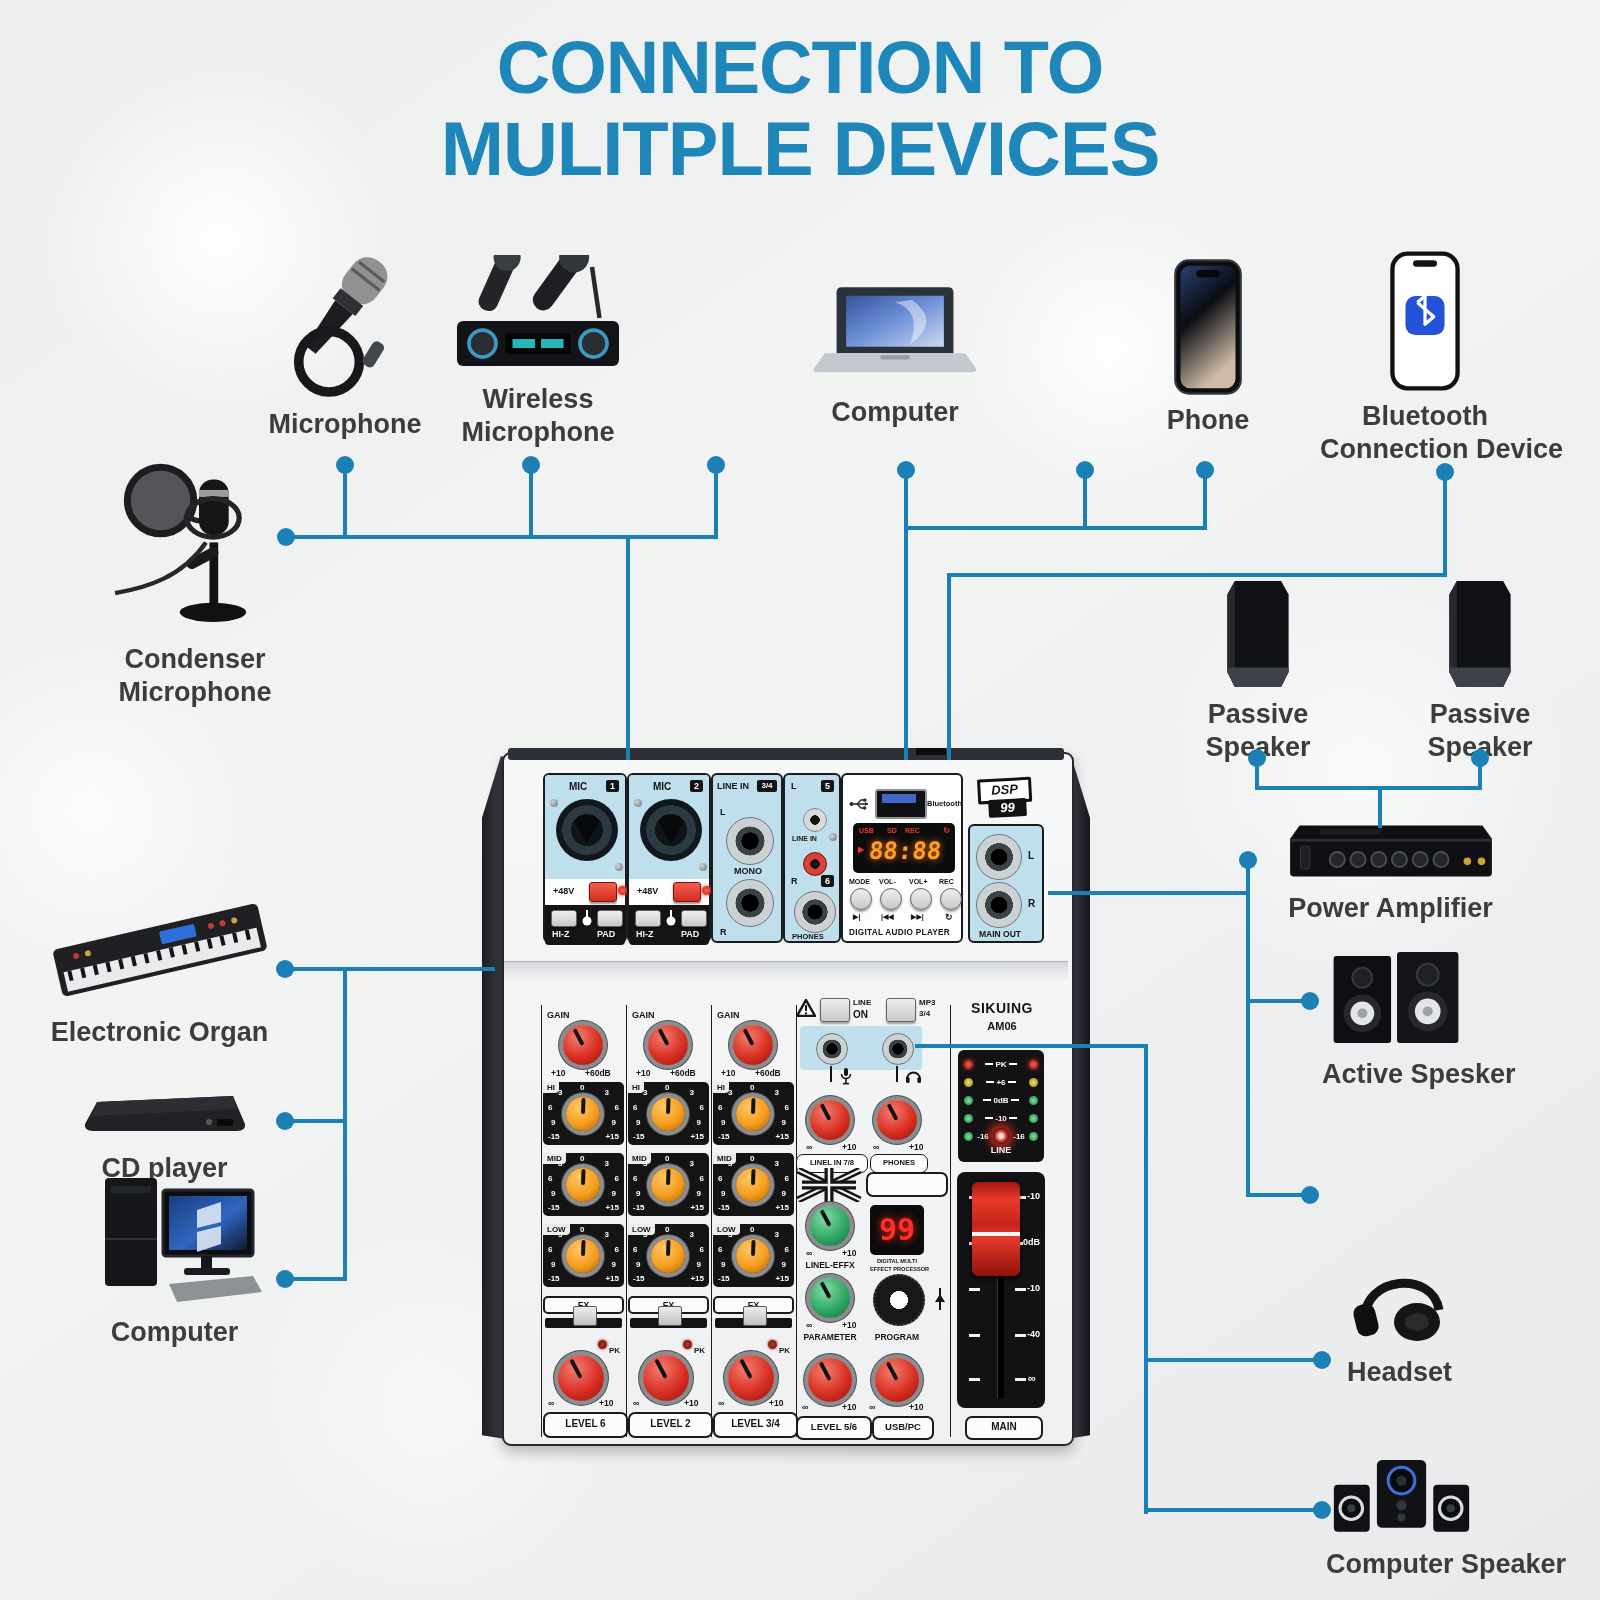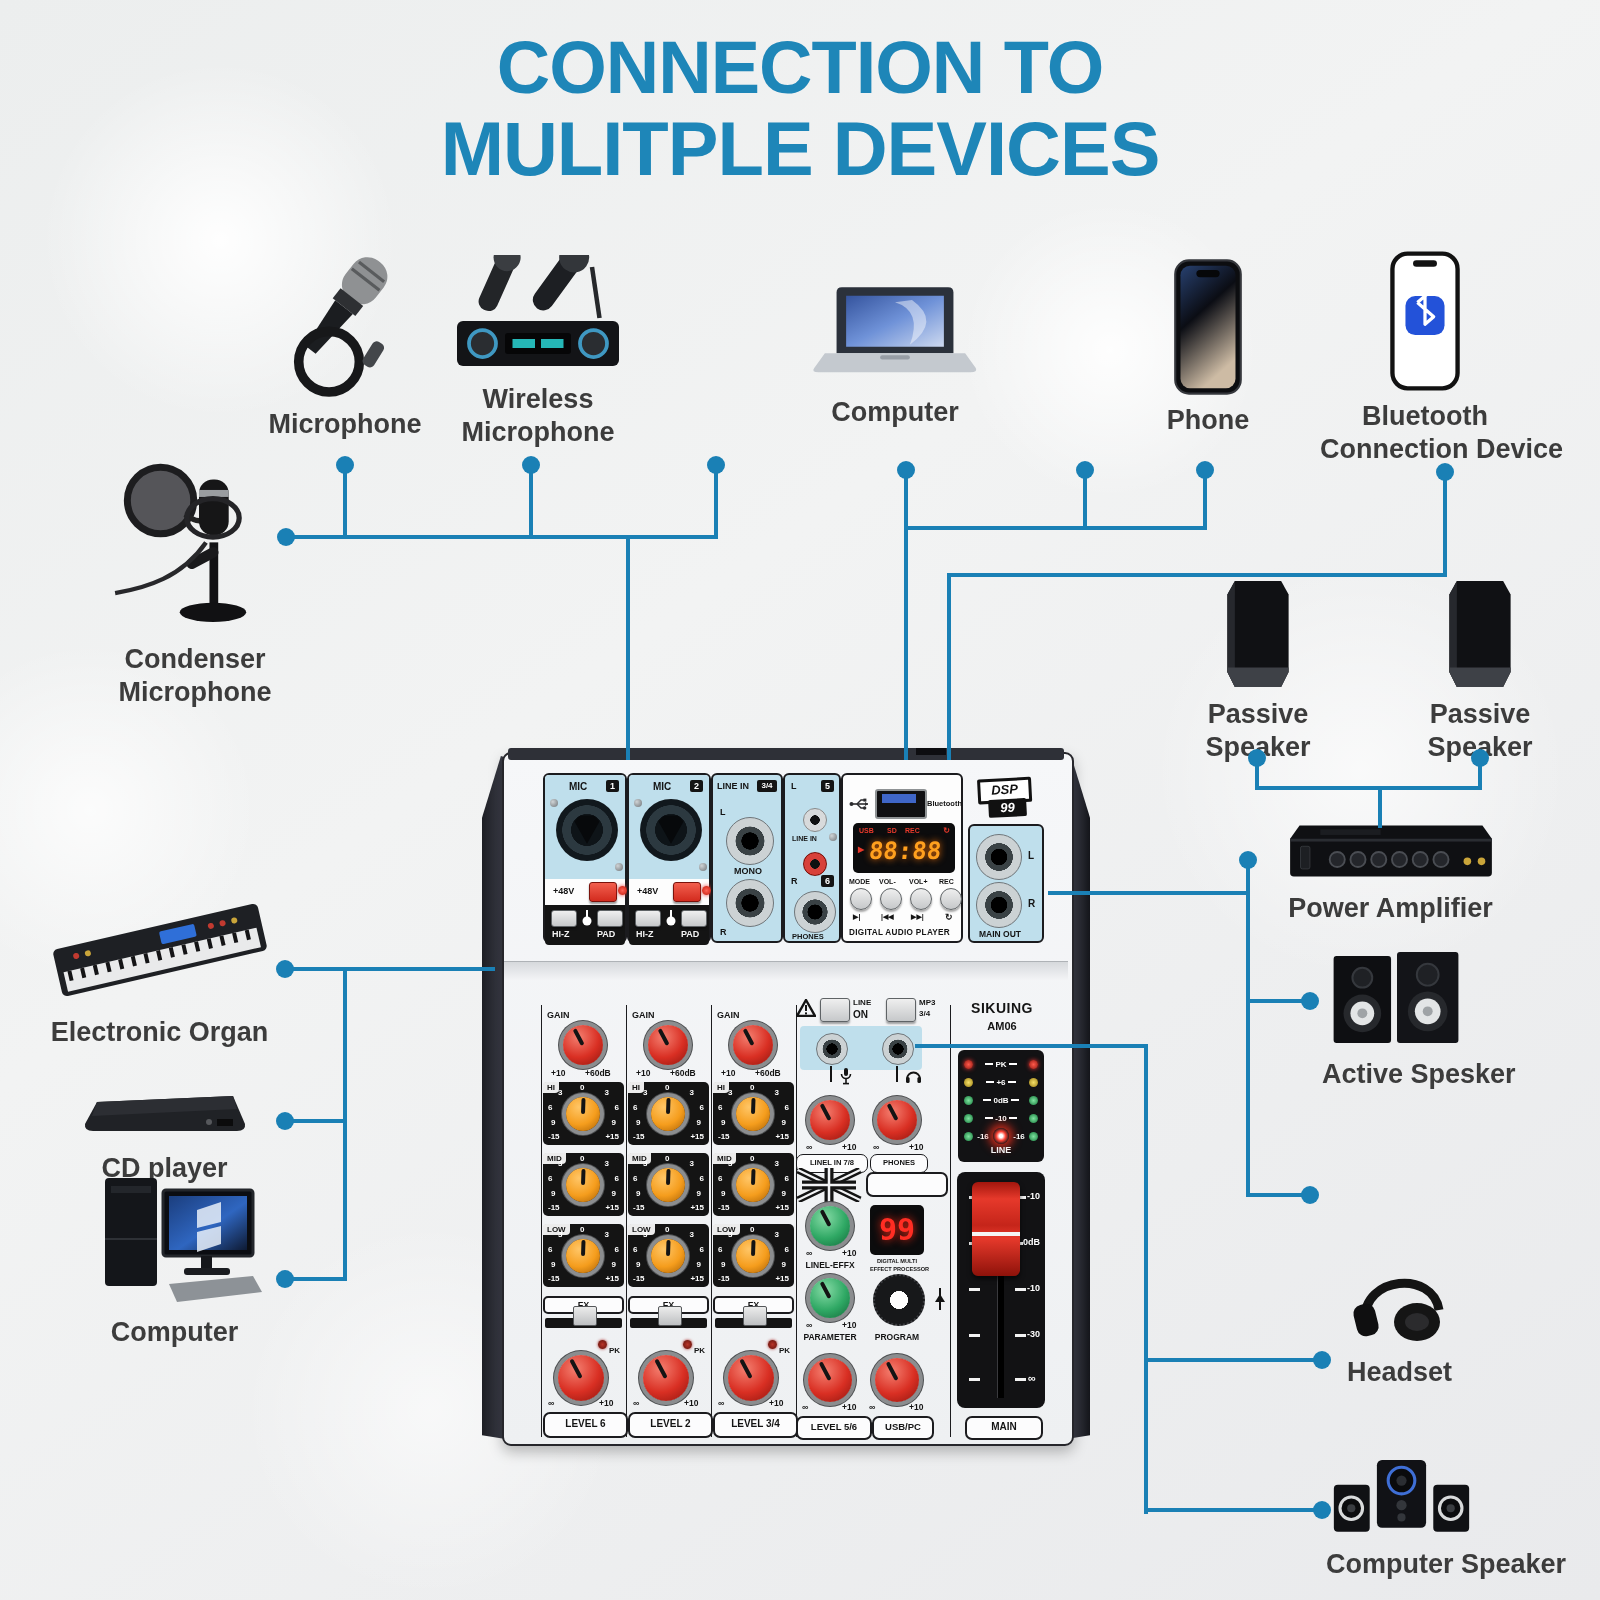--- a/index.html
+++ b/index.html
@@ -797,21 +797,21 @@
       <div class="fdash" style="left:58px;top:24px"></div>
       <span class="fscale" style="left:70px;top:19px">-10</span>
       <div class="fdash" style="left:12px;top:70px"></div>
       <div class="fdash" style="left:55px;top:70px"></div>
       <span class="fscale" style="left:66px;top:65px">0dB</span>
       <div class="fdash" style="left:12px;top:116px"></div>
       <div class="fdash" style="left:58px;top:116px"></div>
       <span class="fscale" style="left:70px;top:111px">-10</span>
       <div class="fdash" style="left:12px;top:162px"></div>
       <div class="fdash" style="left:58px;top:162px"></div>
-      <span class="fscale" style="left:70px;top:157px">-30</span>
+      <span class="fscale" style="left:70px;top:157px">-40</span>
       <div class="fdash" style="left:12px;top:206px"></div>
       <div class="fdash" style="left:58px;top:206px"></div>
       <span class="fscale" style="left:71px;top:200px;font-size:11px">∞</span>
       <div class="fcap" style="left:15px;top:10px"></div>
     </div>
     <div class="lblbox" style="left:487px;top:668px;width:74px;height:20px;font-size:10px;line-height:17px">MAIN</div>
   </div>
 <div class="cline" style="left: 343px; top: 463px; width: 4px; height: 76px;"></div>
     <div class="cline" style="left: 529px; top: 463px; width: 4px; height: 76px;"></div>
     <div class="cline" style="left: 714px; top: 463px; width: 4px; height: 76px;"></div>

